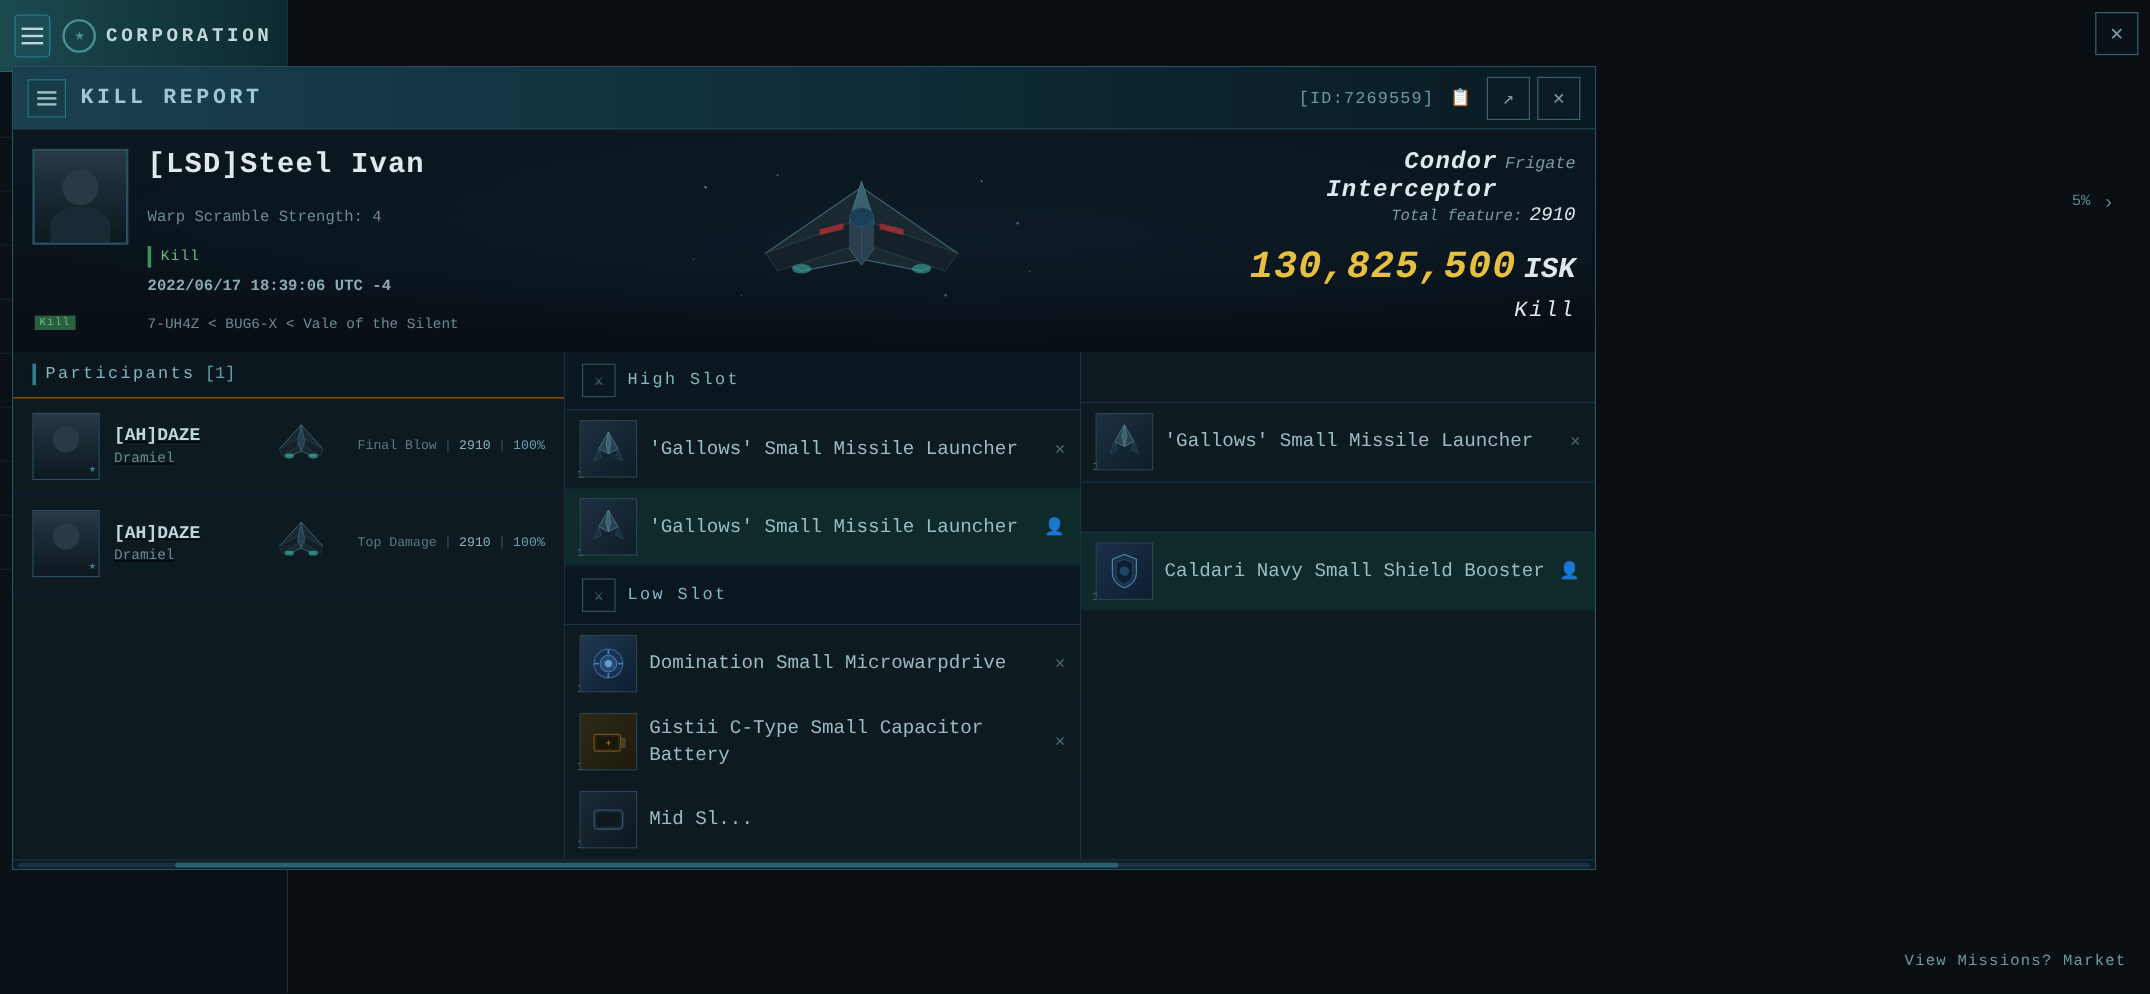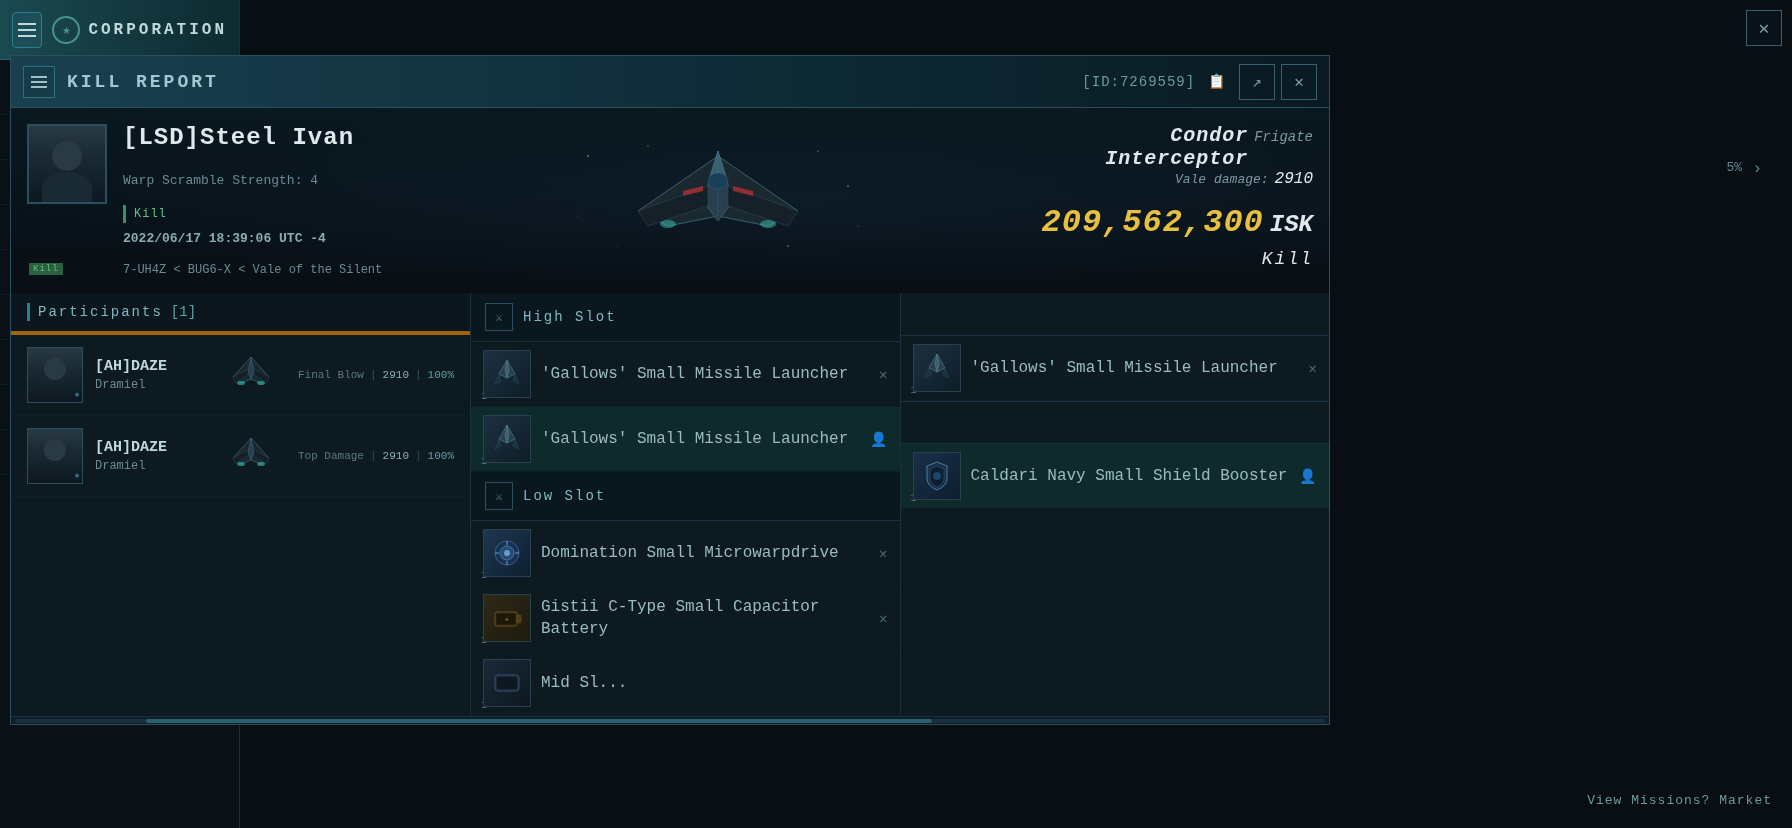--- a/index.html
+++ b/index.html
@@ -430,21 +430,21 @@
     
     .participants-section {
       width: 460px;
       flex-shrink: 0;
       border-right: 1px solid #1a3040;
     }
 
     .section-header {
       padding: 10px 16px;
       background: rgba(10,20,28,0.6);
-      border-bottom: 4px solid #a16207;
+      border-bottom: 1px solid #a16207;
       display: flex;
       align-items: center;
       gap: 8px;
     }
 
     .section-header-bar {
       width: 3px;
       height: 18px;
       background: #2a8090;
     }
@@ -499,20 +499,21 @@
     .star-badge {
       position: absolute;
       bottom: 2px;
       right: 2px;
       color: #3a8090;
       font-size: 10px;
     }
 
     .participant-details {
       flex: 1;
+      text-decoration: underline;
     }
 
     .participant-name {
       color: #c0d8dc;
       font-size: 15px;
       font-weight: bold;
       margin-bottom: 3px;
     }
 
     .participant-ship {
@@ -824,25 +825,25 @@
         <ellipse cx="150" cy="45" rx="10" ry="8" fill="#1a4058" stroke="#2a6080" stroke-width="0.5"></ellipse>
       </svg>
     </div>
 
     <div class="kill-stats">
       <div style="display:flex; align-items:baseline; justify-content:flex-end; gap:6px;">
         <div class="ship-class-name">Condor Interceptor</div>
         <div class="ship-type">Frigate</div>
       </div>
       <div style="display:flex; align-items:baseline; justify-content:flex-end; gap:6px; margin-bottom:8px;">
-        <div class="total-damage-label">Vale damage:</div>
+        <div class="total-damage-label">Total feature:</div>
         <div class="total-damage-value">2910</div>
       </div>
       <div style="display:flex; align-items:baseline; justify-content:flex-end;">
-        <span class="isk-value">209,562,300</span>
+        <span class="isk-value">130,825,500</span>
         <span class="isk-label">ISK</span>
       </div>
       <div class="kill-type-label">Kill</div>
     </div>
   </div>
 
   <div class="kill-content">
 
     <div class="participants-section">
       <div class="section-header">

